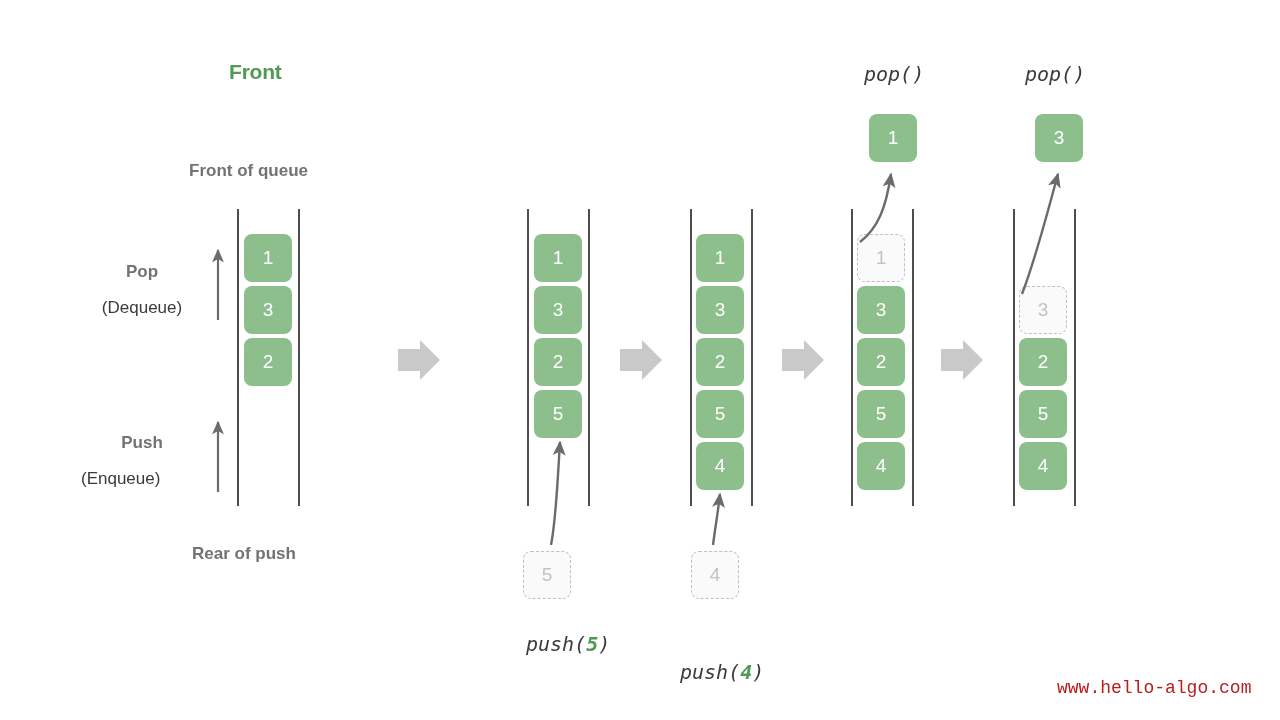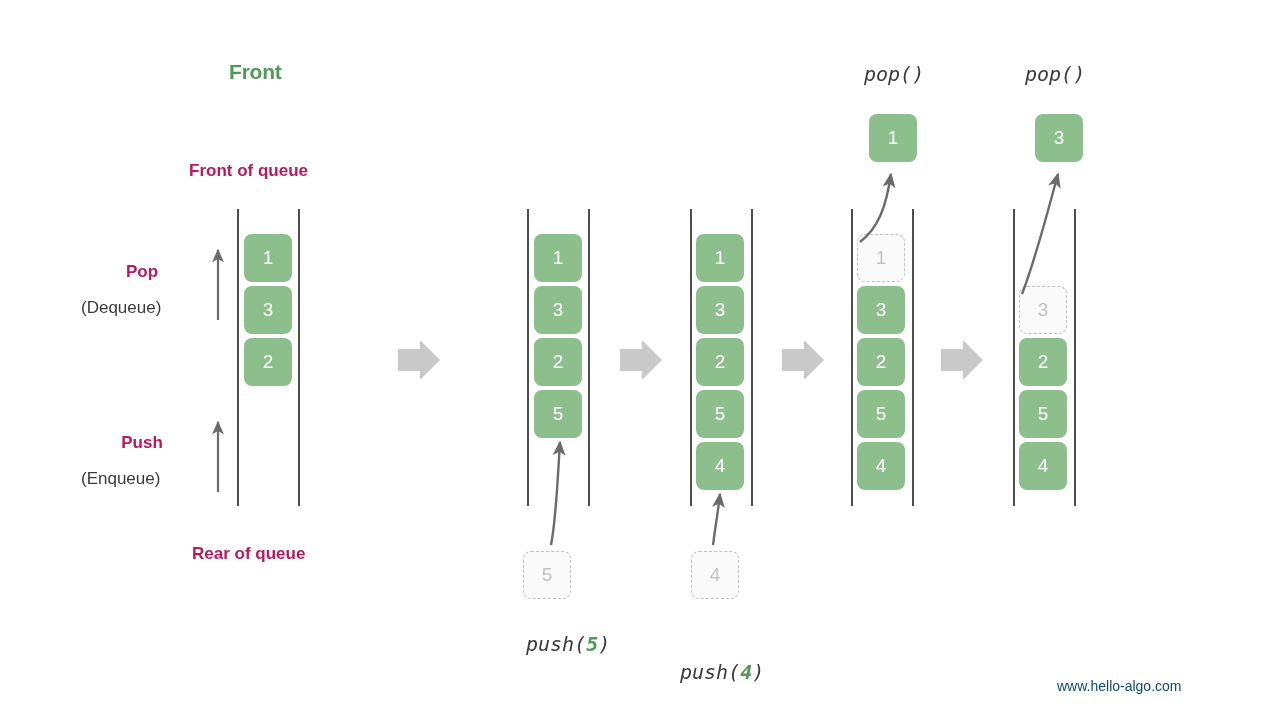--- a/index.html
+++ b/index.html
@@ -19,21 +19,21 @@
 
   
   .title-green {
     color: #4f9a54;
     font-weight: bold;
     font-size: 21px;
     letter-spacing: -0.2px;
     white-space: nowrap;
   }
   .label-bold {
-    color: #be185d;
+    color: #737373;
     font-weight: bold;
     font-size: 17px;
     white-space: nowrap;
   }
   .label-plain {
     color: #3b3b3b;
     font-weight: normal;
     font-size: 17px;
     white-space: nowrap;
   }
@@ -43,23 +43,23 @@
     font-size: 20px;
     white-space: nowrap;
     letter-spacing: 0px;
     font-style: italic;
   }
   .mono-label .arg {
     color: #4f9a54;
     font-weight: bold;
   }
   .watermark {
-    font-family: Liberation Sans, sans-serif;
-    color: #0c4a6e;
-    font-size: 14px;
+    font-family: Liberation Mono, monospace;
+    color: #b91c1c;
+    font-size: 18px;
     white-space: nowrap;
   }
 
   
   .rail {
     width: 1.6px;
     background: #4d4d4d;
   }
 
   
@@ -94,24 +94,24 @@
   }
 </style>
 </head>
 <body>
 
 <div id="canvas">
 
   <div class="abs title-green" style="left:229px; top:60px;">Front</div>
 
   <div class="abs label-bold" style="left:189px; top:161px;">Front of queue</div>
-  <div class="abs label-bold" style="left:192px; top:544px;">Rear of queue</div>
+  <div class="abs label-bold" style="left:192px; top:544px;">Rear of push</div>
 
   <div class="abs label-bold" style="left:112px; top:262px; width:60px; text-align:center;">Pop</div>
-  <div class="abs label-plain" style="left:81px; top:298px; width:122px; ">(Dequeue)</div>
+  <div class="abs label-plain" style="left:81px; top:298px; width:122px; text-align:center;">(Dequeue)</div>
 
   <div class="abs label-bold" style="left:112px; top:433px; width:60px; text-align:center;">Push</div>
   <div class="abs label-plain" style="left:81px; top:469px; width:122px; text-align:left;">(Enqueue)</div>
 
   <div class="abs rail" style="left:237px; top:209px; height:297px;"></div>
   <div class="abs rail" style="left:298px; top:209px; height:297px;"></div>
   <div class="abs box filled" style="left:244px; top:234px;">1</div>
   <div class="abs box filled" style="left:244px; top:286px;">3</div>
   <div class="abs box filled" style="left:244px; top:338px;">2</div>
 

